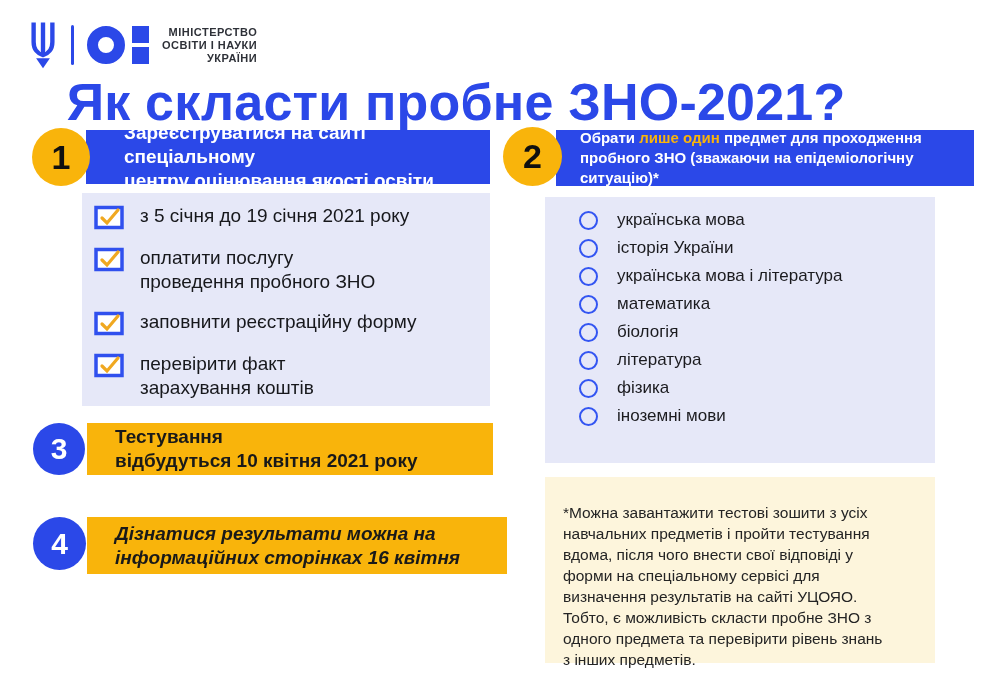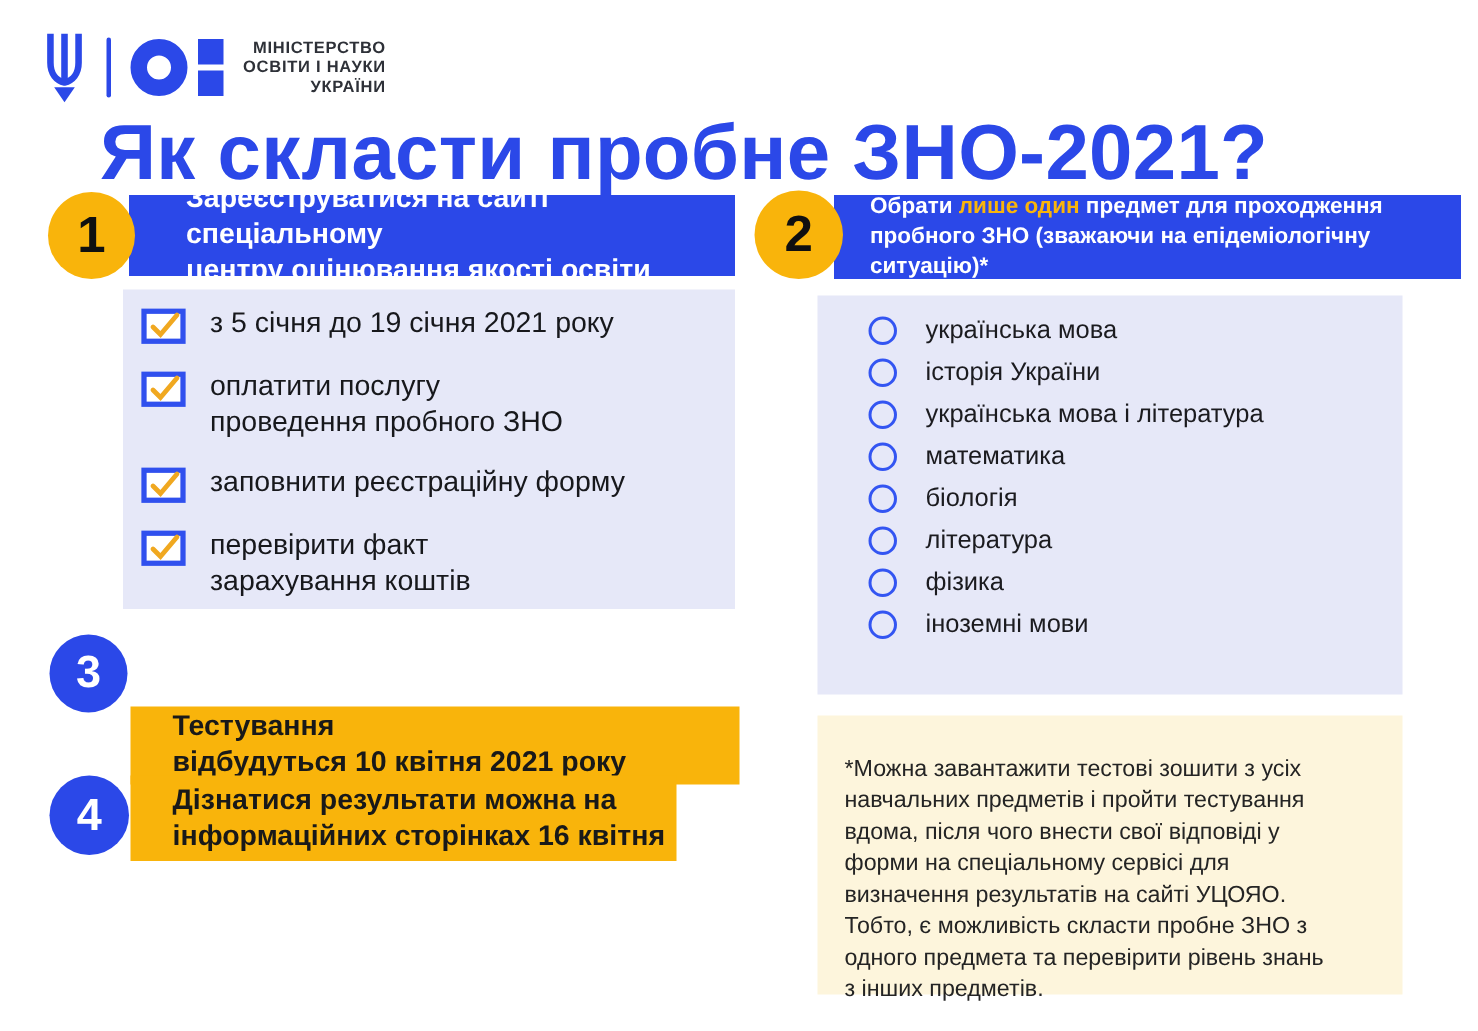--- a/index.html
+++ b/index.html
@@ -52,22 +52,22 @@
   
   #subjects{left:545px;top:197px;width:390px;height:266px;padding:13px 0 0 34px;
     display:flex;flex-direction:column;gap:8px;}
   .subject-row{display:flex;align-items:center;gap:19px;height:20px;}
   .radio{width:19px;height:19px;border:2.5px solid #3355f2;border-radius:50%;flex:0 0 auto;background:transparent;}
   .subject-label{font-size:17px;color:#1b1b1f;}
   
   .yellowbox{position:absolute;background:var(--yellow);color:#191919;font-weight:bold;
     font-size:19px;line-height:24px;display:flex;align-items:center;padding-left:28px;}
   .yellowbox p{white-space:pre-line;}
-  #y3{left:87px;top:423px;width:406px;height:52px;margin-top:48px;}
-  #y4{left:87px;top:517px;width:364px;height:57px;}
+  #y3{left:87px;top:423px;width:406px;height:52px;}
+  #y4{left:87px;top:517px;width:420px;height:57px;font-style:italic;}
   
   .cream{position:absolute;left:545px;top:477px;width:390px;height:186px;background:var(--cream);
     color:#242424;font-size:15.5px;line-height:21px;padding:25px 10px 0 18px;white-space:pre-line;}
 </style>
 </head>
 <body>
 
 <div class="page">
 
   <header class="logo-row">

